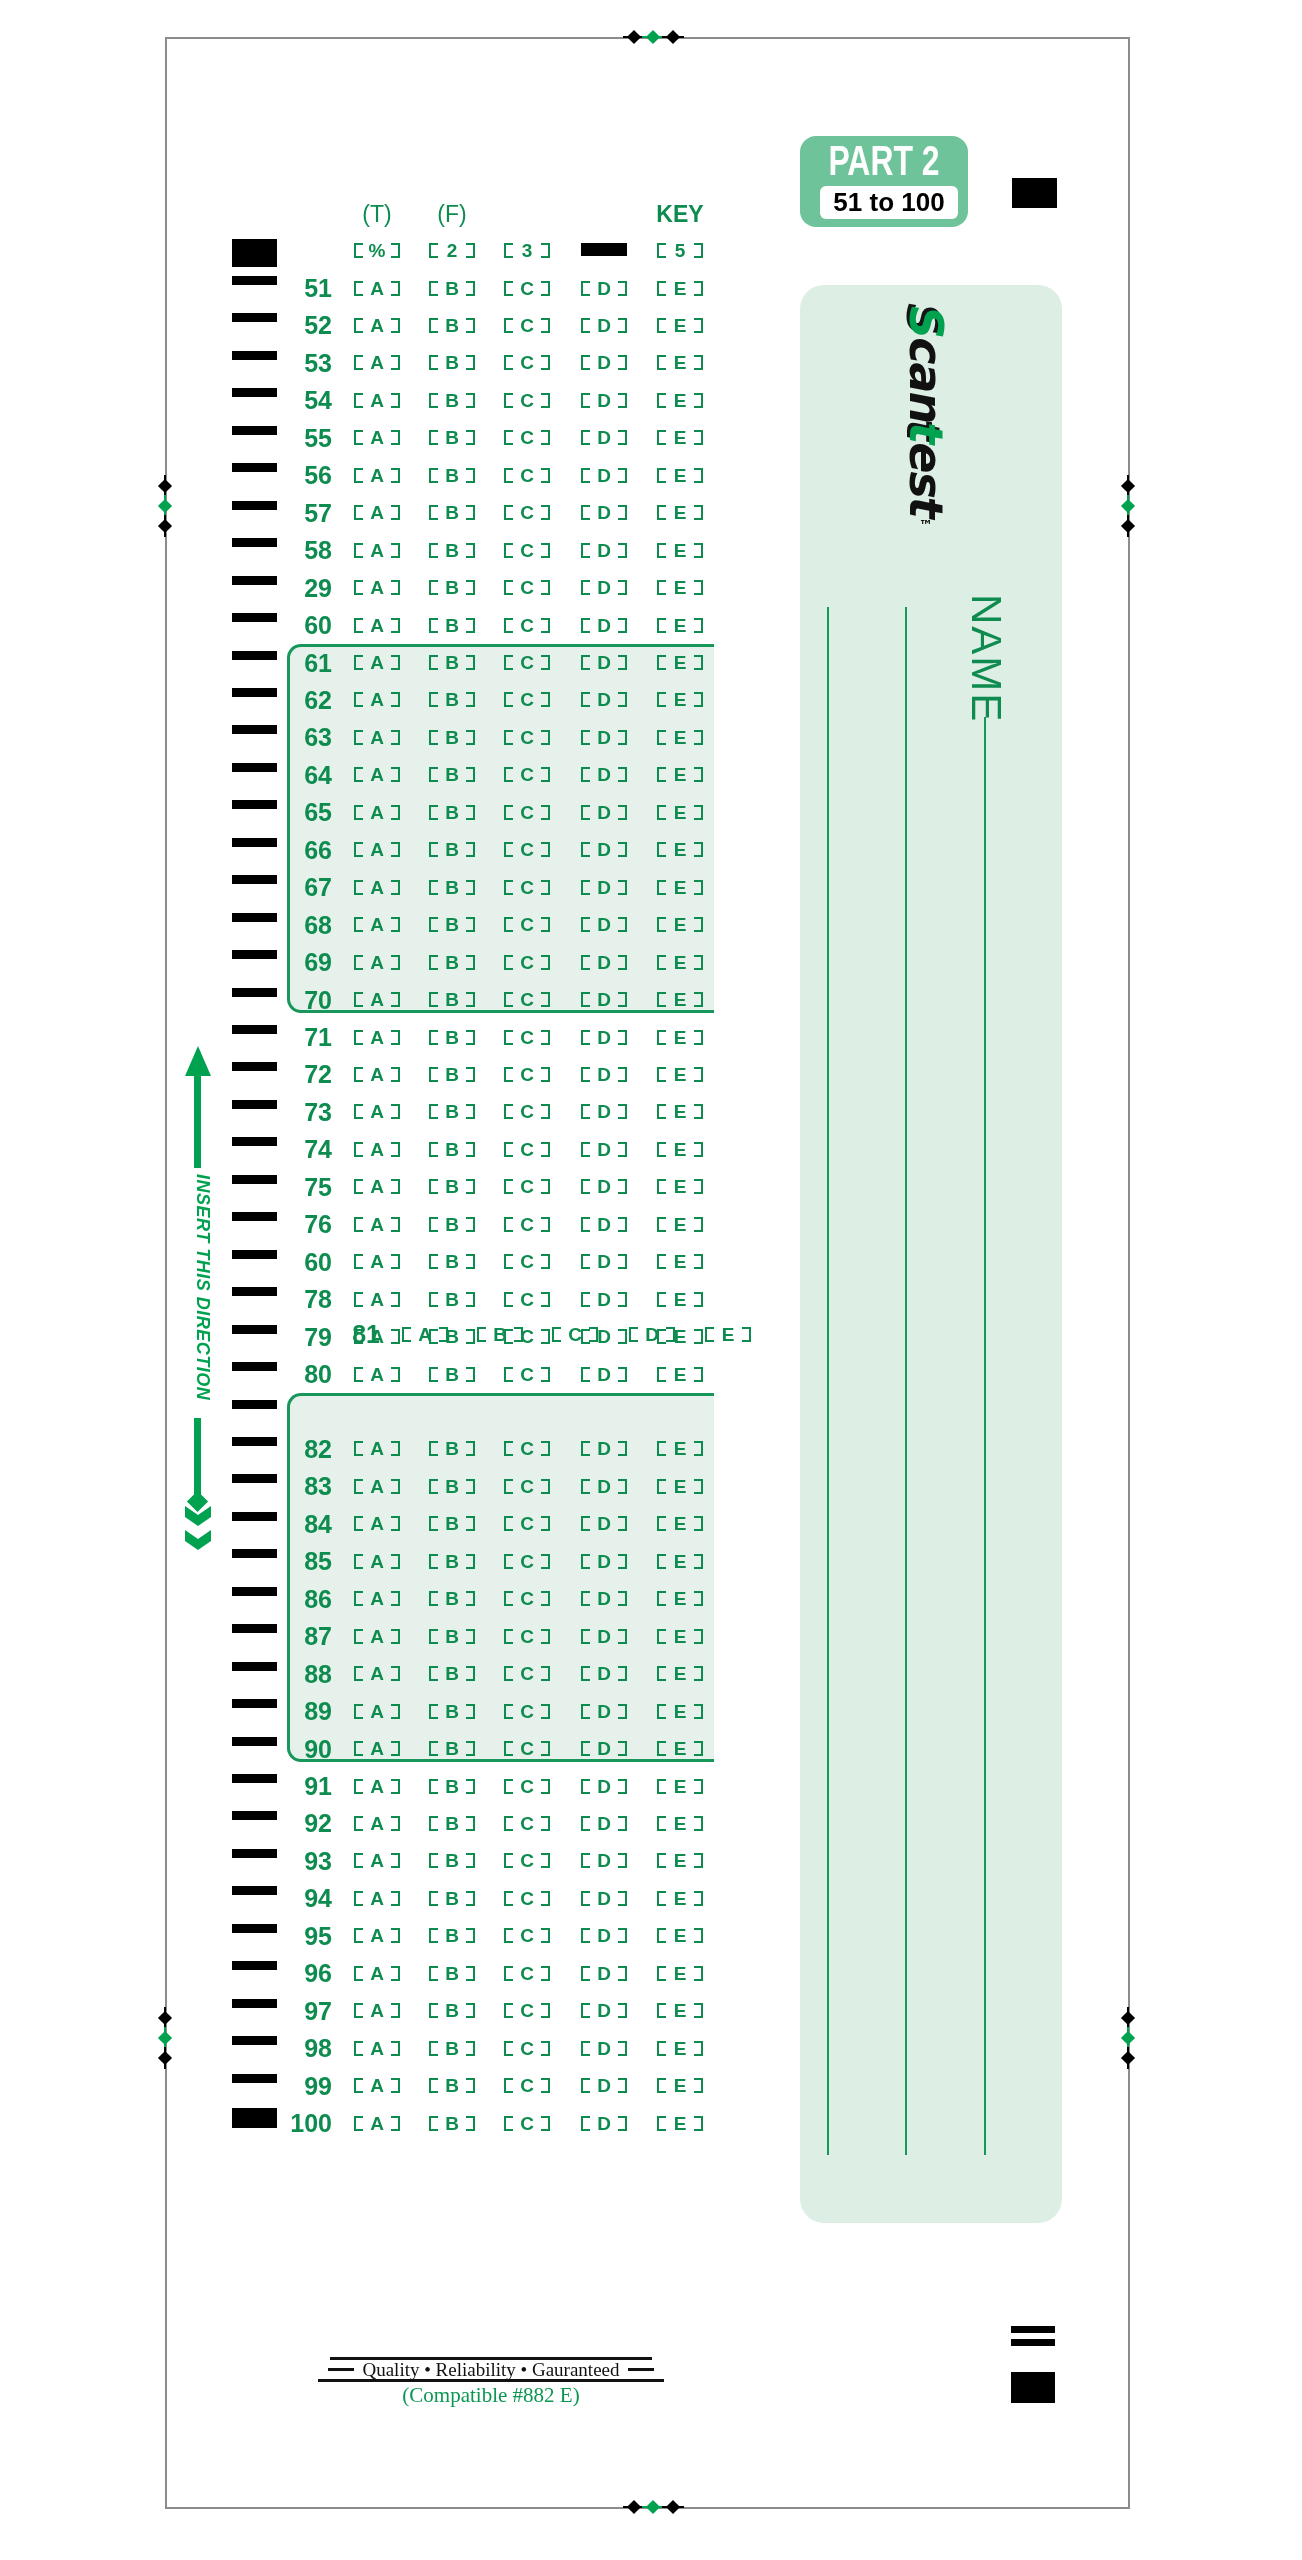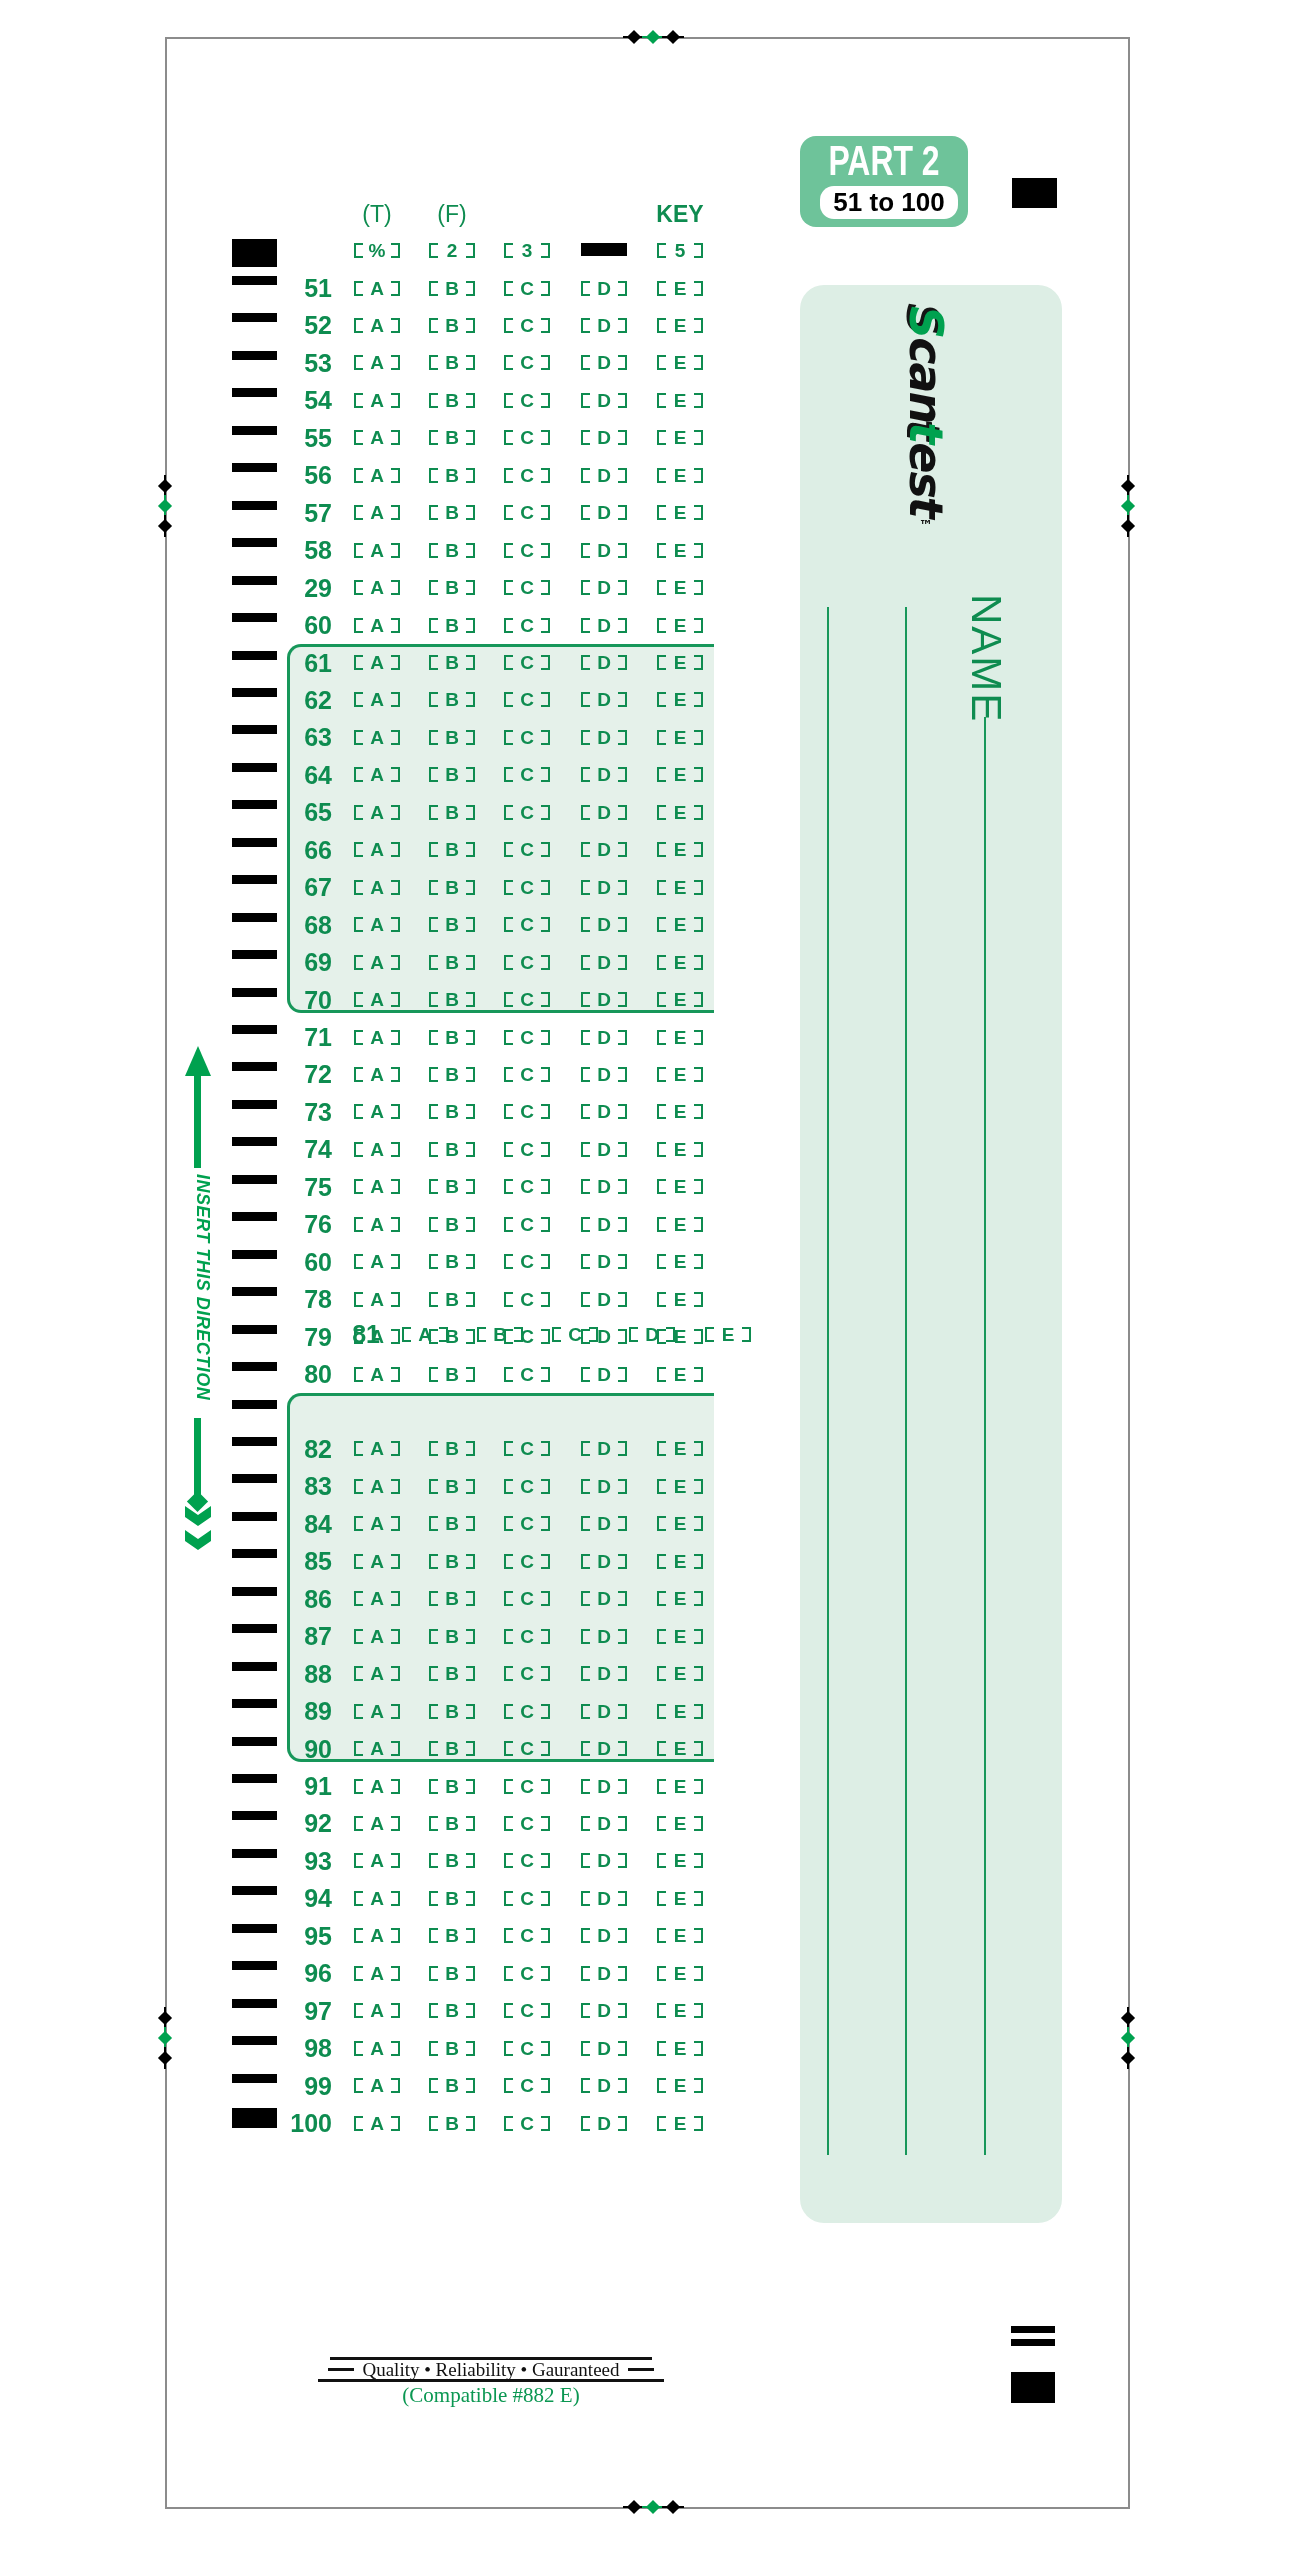--- a/index.html
+++ b/index.html
@@ -47,21 +47,21 @@
   .hdr-label.t{left:337px;}
   .hdr-label.f{left:412px;}
   .hdr-label.key{left:640px;font-weight:bold;}
 
   
   .part-badge{position:absolute;left:800px;top:136px;width:168px;height:91px;
         background:var(--badge-green);border-radius:16px;}
   .part-title{margin-top:4px;text-align:center;font-size:38px;font-weight:bold;color:#fff;
         transform:scaleX(.84) scaleY(1.1);transform-origin:center;letter-spacing:0;}
   .part-range{position:absolute;left:20px;right:10px;top:50px;height:33px;background:#fff;
-        border-radius:14px;text-align:center;font-size:26px;font-weight:bold;color:#000;line-height:33px;}
+        border-radius:6px;text-align:center;font-size:26px;font-weight:bold;color:#000;line-height:33px;}
 
   
   .blk{position:absolute;background:var(--mark-black);}
   .blk.tr{left:1012px;top:178px;width:45px;height:30px;}
   .blk.b1{left:1011px;top:2326px;width:44px;height:7px;}
   .blk.b2{left:1011px;top:2339px;width:44px;height:7px;}
   .blk.b3{left:1011px;top:2372px;width:44px;height:31px;}
 
   
   .name-panel{position:absolute;left:800px;top:285px;width:262px;height:1938px;

